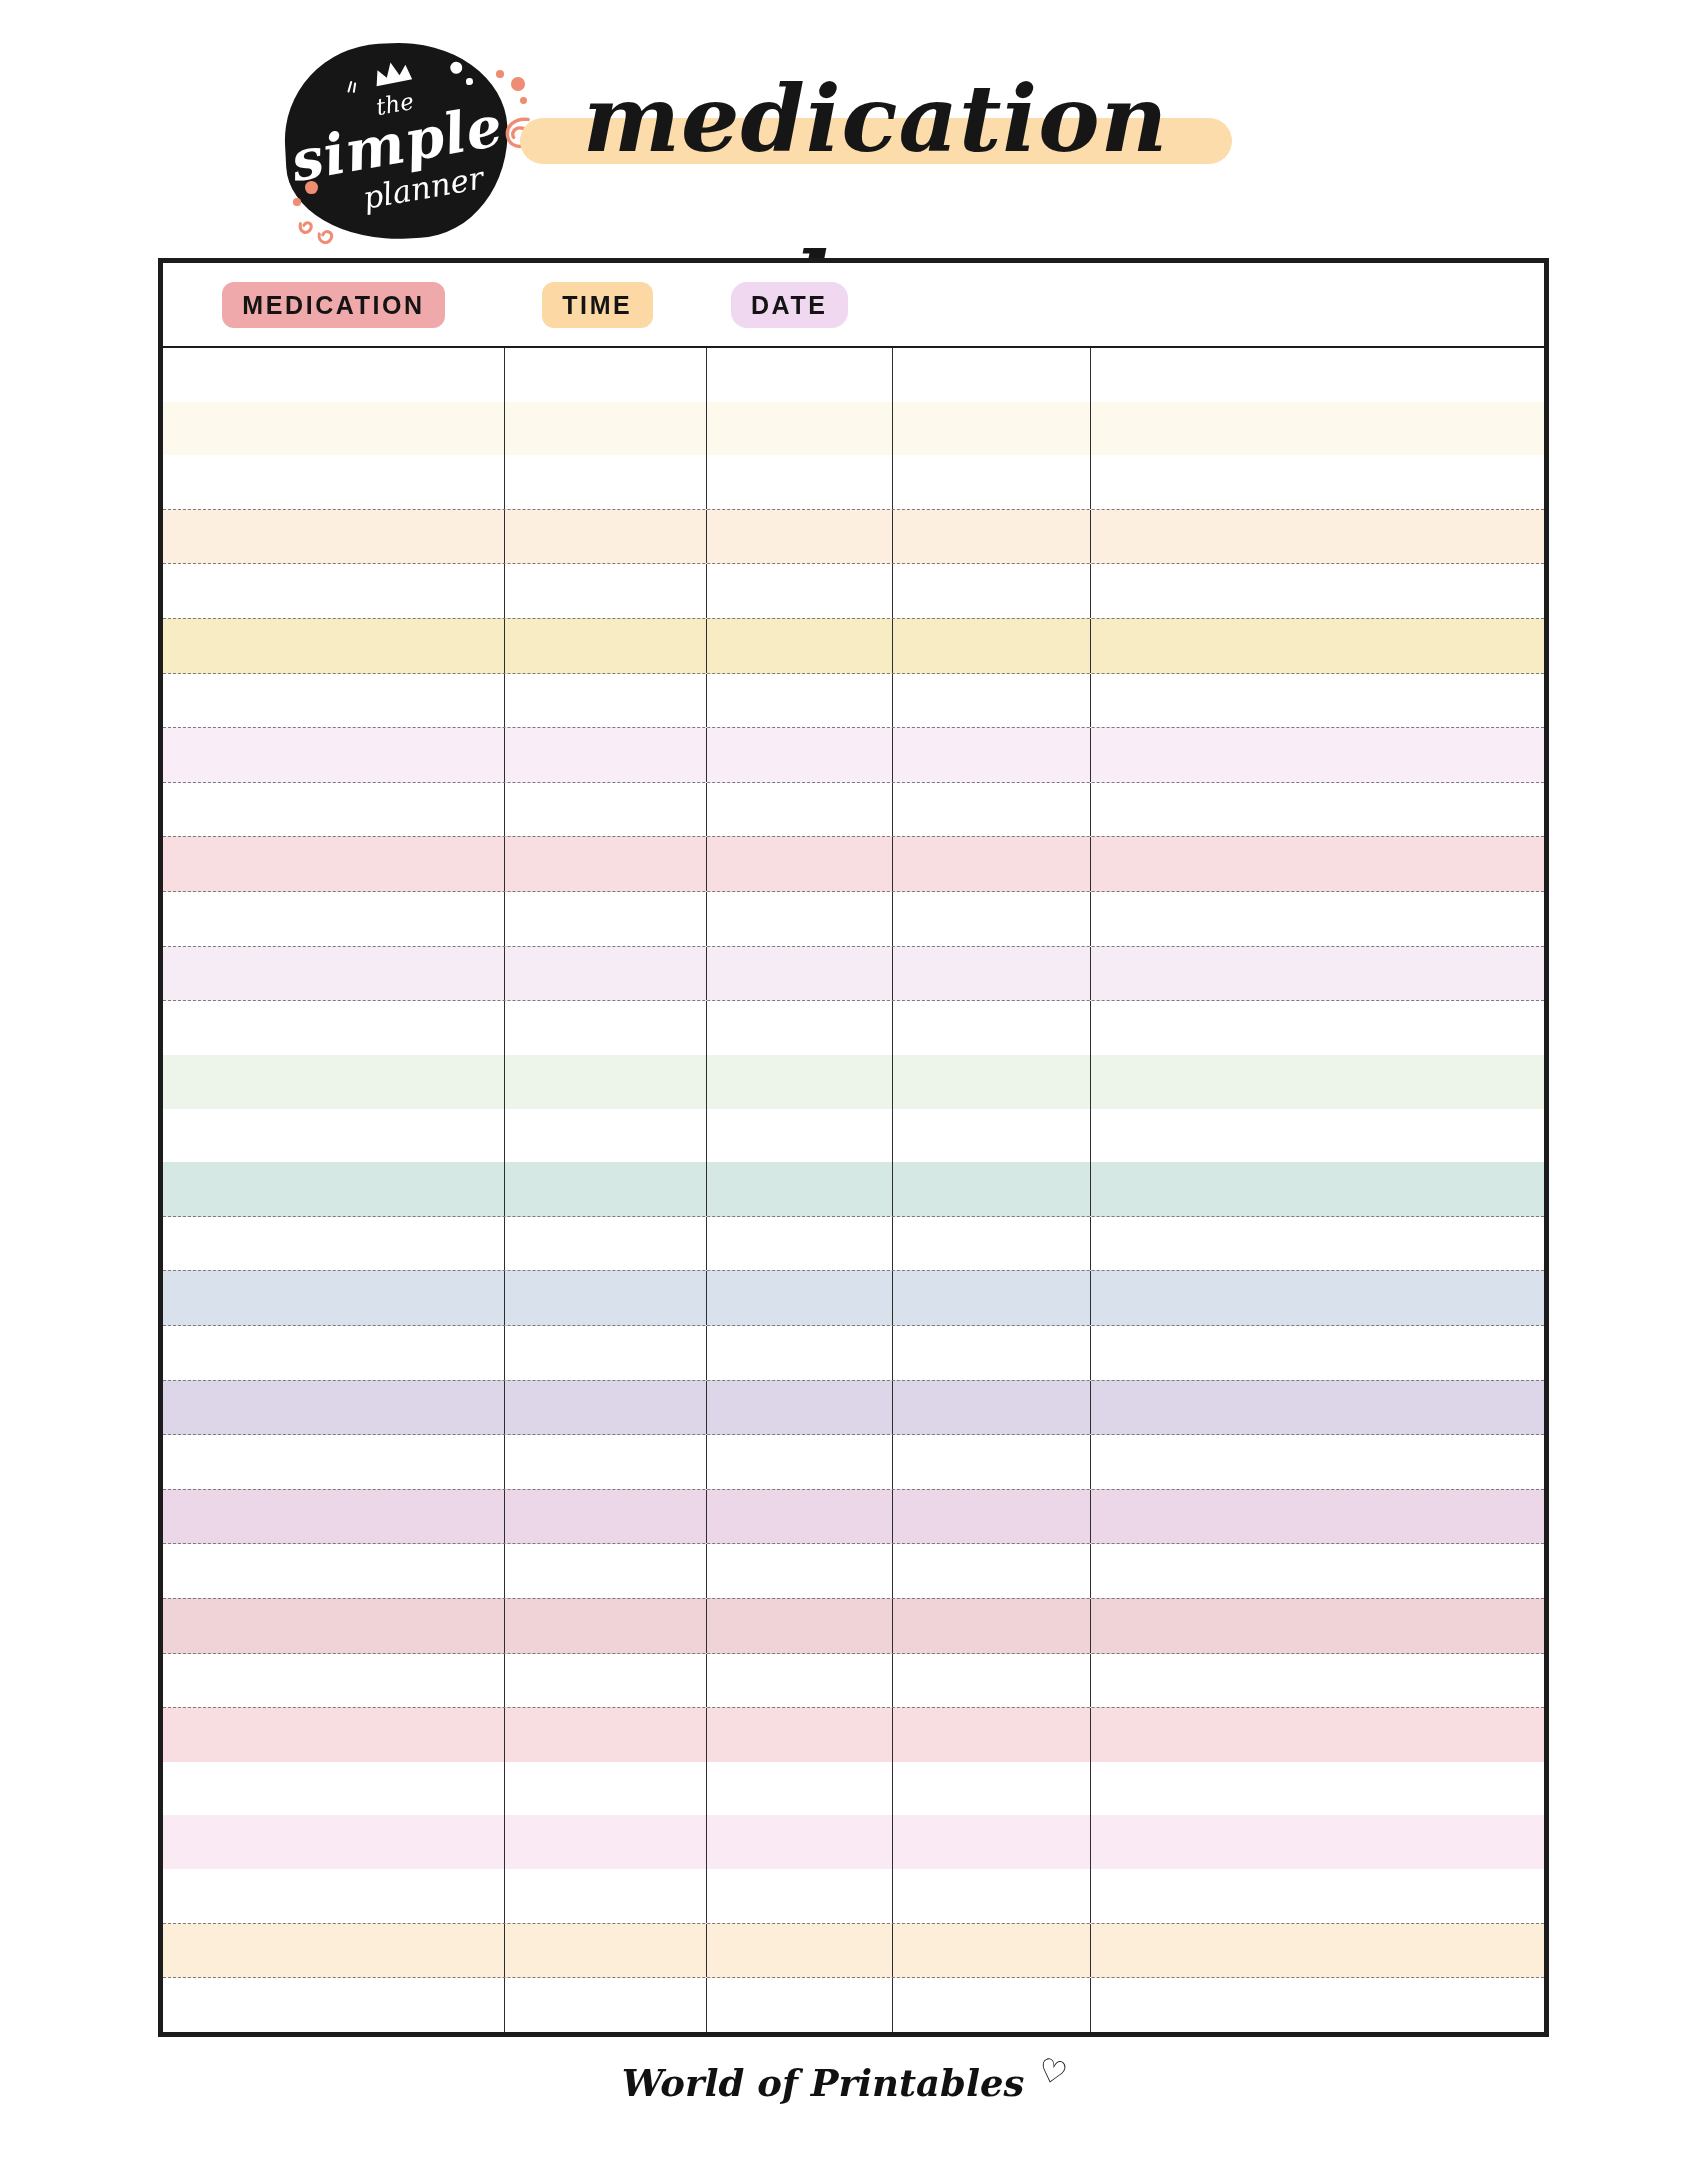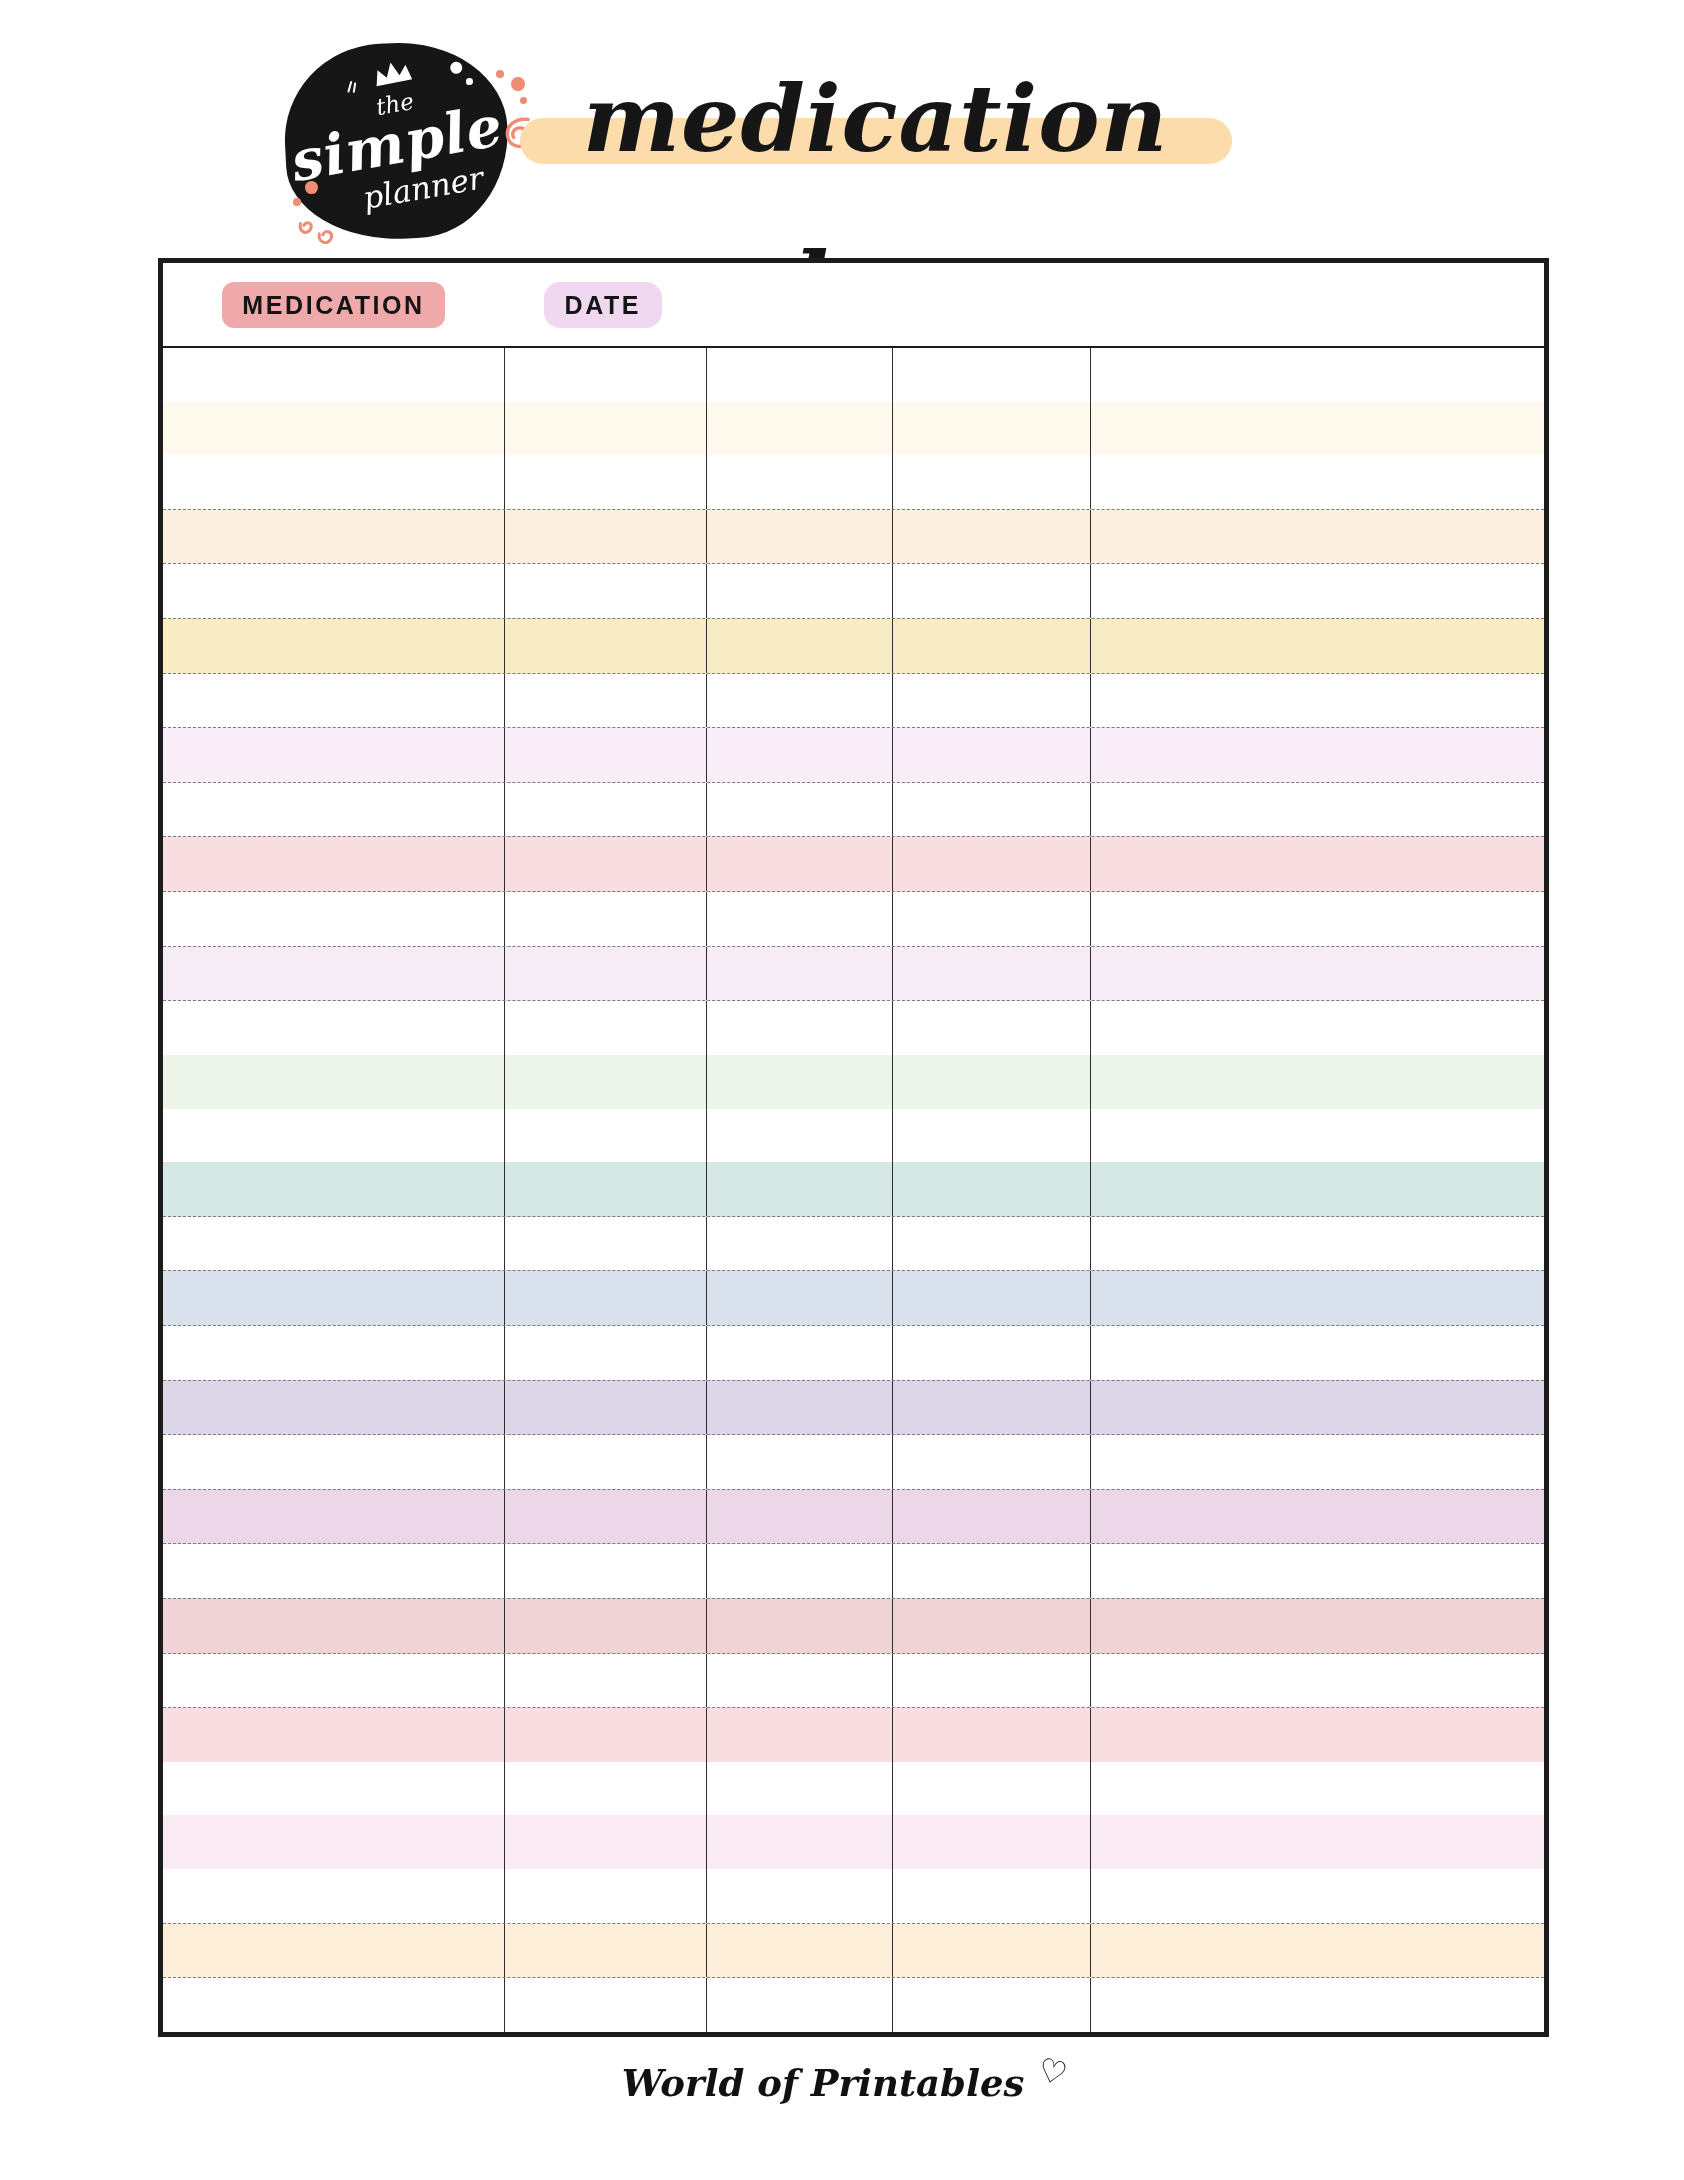--- a/index.html
+++ b/index.html
@@ -114,20 +114,23 @@
   <div class="title-wrap">
     <div class="title-highlight" style="background: rgb(252, 220, 170);"></div>
     <h1 class="title" style="color: rgb(22, 22, 22);">medication log</h1>
   </div>
 
   <section class="log-table">
     <div class="thead">
         <div class="hcell" style="width: 24.7%;">
           <span class="pill" style="background: rgb(240, 169, 170);">MEDICATION</span>
         </div>
+        <div class="hcell" style="width: 13.5%;">
+          <span class="pill" style="background: rgb(252, 217, 164);">TIME</span>
+        </div>
         <div class="hcell" style="width: 14.3%;">
           <span class="pill" style="background: rgb(239, 216, 240); border-radius: 16px;">DATE</span>
         </div>
       </div>
     <div class="tbody">
         <div class="row" style="background: rgb(255, 255, 255);">
           <div class="cell" style="width: 24.7%;"></div>
           <div class="cell" style="width: 14.6%;"></div>
           <div class="cell" style="width: 13.5%;"></div>
           <div class="cell" style="width: 14.3%;"></div>

